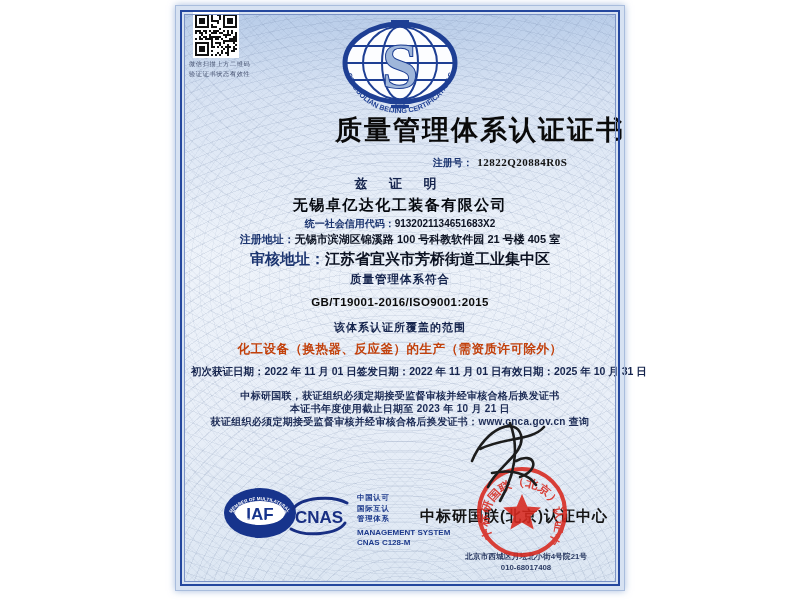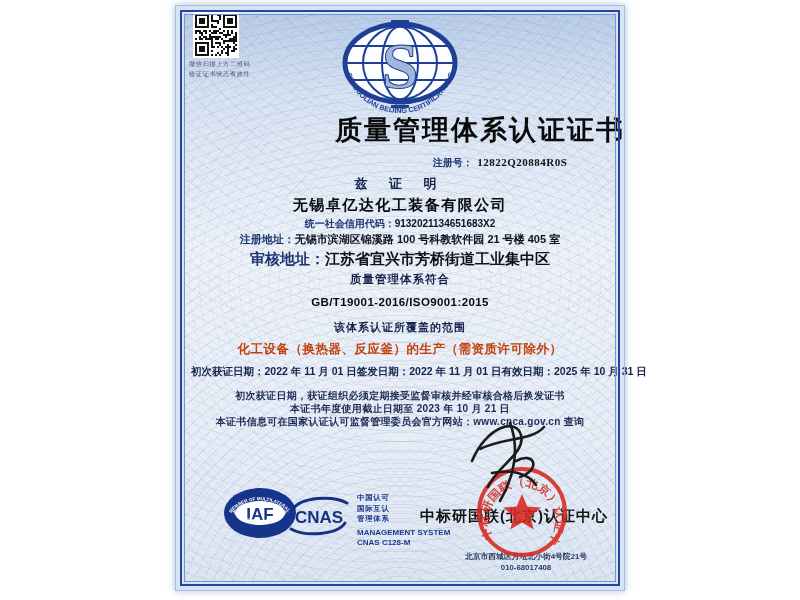--- a/index.html
+++ b/index.html
@@ -267,23 +267,23 @@
     <div class="abs ctr standard">GB/T19001-2016/ISO9001:2015</div>
     <div class="abs ctr scope-label">该体系认证所覆盖的范围</div>
     <div class="abs ctr scope">化工设备（换热器、反应釜）的生产（需资质许可除外）</div>
 
     <div class="abs dates">
       <span>初次获证日期：2022 年 11 月 01 日</span>
       <span>签发日期：2022 年 11 月 01 日</span>
       <span>有效日期：2025 年 10 月 31 日</span>
     </div>
 
-    <div class="abs note n0">初次获证日期，获证组织必须定期接受监督审核并经审核合格后换发证书</div>
+    <div class="abs note n0">中标研国联，获证组织必须定期接受监督审核并经审核合格后换发证书</div>
     <div class="abs note n1">本证书年度使用截止日期至 2023 年 10 月 21 日</div>
-    <div class="abs note n2">本证书信息可在国家认证认可监督管理委员会官方网站：www.cnca.gov.cn 查询</div>
+    <div class="abs note n2">获证组织必须定期接受监督审核并经审核合格后换发证书：www.cnca.gov.cn 查询</div>
 
     <div class="abs sig">
       <svg viewBox="0 0 96 98">
         <g fill="none" stroke="#1c1c1c" stroke-width="2.6" stroke-linecap="round">
           <path d="M14,50 C28,16 58,6 63,24 C68,42 38,56 30,76"></path>
           <path d="M22,38 C46,26 74,30 86,16"></path>
           <path d="M52,12 C62,38 56,66 42,90"></path>
           <path d="M58,50 C76,40 84,58 62,66"></path>
           <path d="M34,62 C52,58 70,62 78,74"></path>
         </g>

